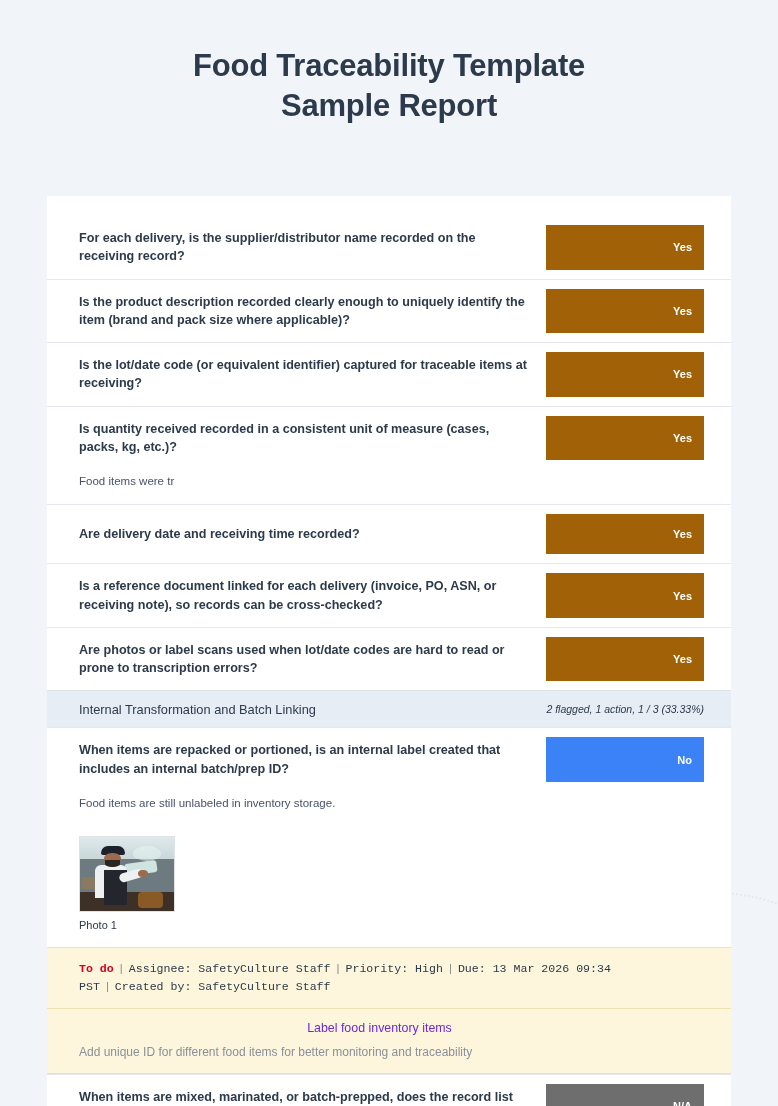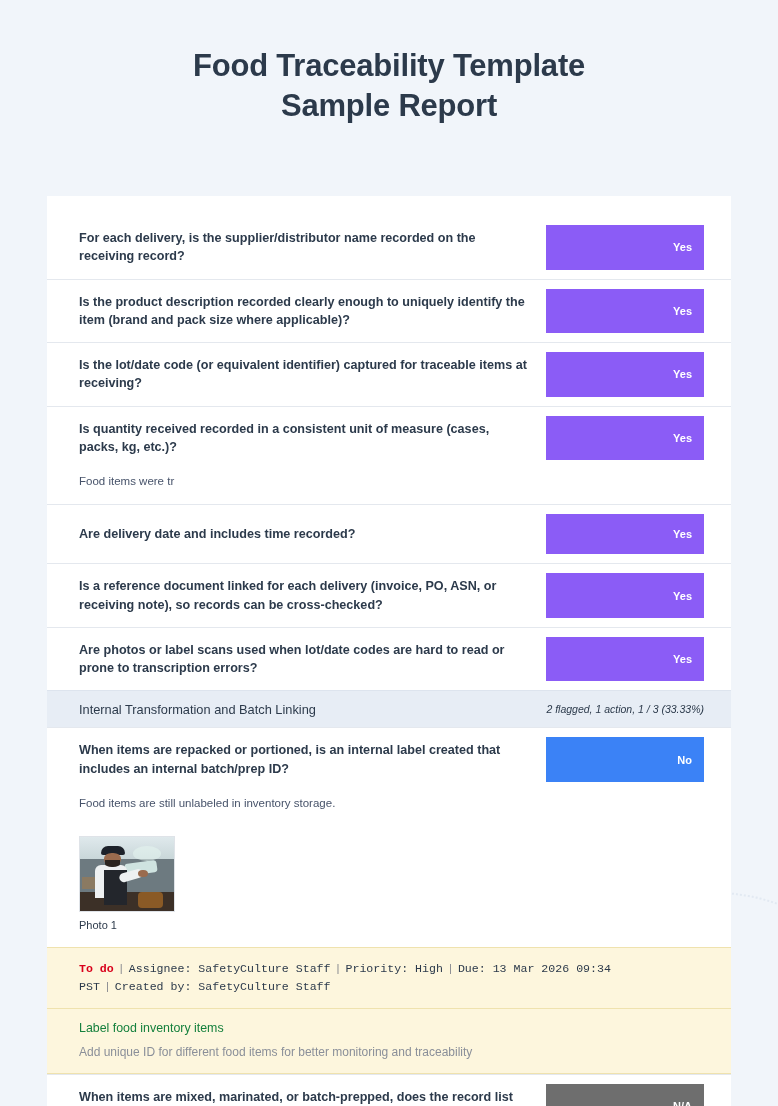--- a/index.html
+++ b/index.html
@@ -74,21 +74,21 @@
     display: flex;
     align-items: center;
     justify-content: flex-end;
     padding: 6px 12px 6px 8px;
     box-sizing: border-box;
     color: #ffffff;
     font-size: 11px;
     font-weight: bold;
     min-height: 40px;
   }
-  .answer.yes { background: #8b5cf6; }
+  .answer.yes { background: #a16207; }
   .answer.no  { background: #3b82f6; }
   .answer.na  { background: #6e6e6e; }
 
   .note-row {
     padding: 4px 32px 14px 32px;
     font-size: 11.5px;
     color: #47536a;
     line-height: 1.5;
   }
 
@@ -161,23 +161,24 @@
     color: #2c3a4b;
     border-bottom: 1px solid #efe2ae;
     font-family: Liberation Mono, monospace;
   }
   .action-meta .status {
     color: #d9001b;
     font-weight: bold;
   }
   .action-meta .sep { color: #8b8d92; padding: 0 4px; }
   .action-title {
-    padding: 12px 32px 4px 32px;
+    padding: 12px 32px 4px 13px;
     font-size: 12.4px;
-    color: #15803d;
+    color: #6d28d9;
+    text-align: center;
   }
   .action-desc {
     padding: 6px 32px 14px 32px;
     font-size: 12px;
     color: #8a8f99;
   }
 </style>
 </head>
 <body>
 
@@ -200,21 +201,21 @@
     <div class="qrow">
       <div class="qtext">Is the lot/date code (or equivalent identifier) captured for traceable items at receiving?</div>
       <div class="answer yes">Yes</div>
     </div>
     <div class="qrow">
       <div class="qtext">Is quantity received recorded in a consistent unit of measure (cases, packs, kg, etc.)?</div>
       <div class="answer yes">Yes</div>
     </div>
     <div class="note-row">Food items were tr</div>
     <div class="qrow">
-      <div class="qtext">Are delivery date and includes time recorded?</div>
+      <div class="qtext">Are delivery date and receiving time recorded?</div>
       <div class="answer yes">Yes</div>
     </div>
     <div class="qrow">
       <div class="qtext">Is a reference document linked for each delivery (invoice, PO, ASN, or receiving note), so records can be cross-checked?</div>
       <div class="answer yes">Yes</div>
     </div>
     <div class="qrow">
       <div class="qtext">Are photos or label scans used when lot/date codes are hard to read or prone to transcription errors?</div>
       <div class="answer yes">Yes</div>
     </div>

